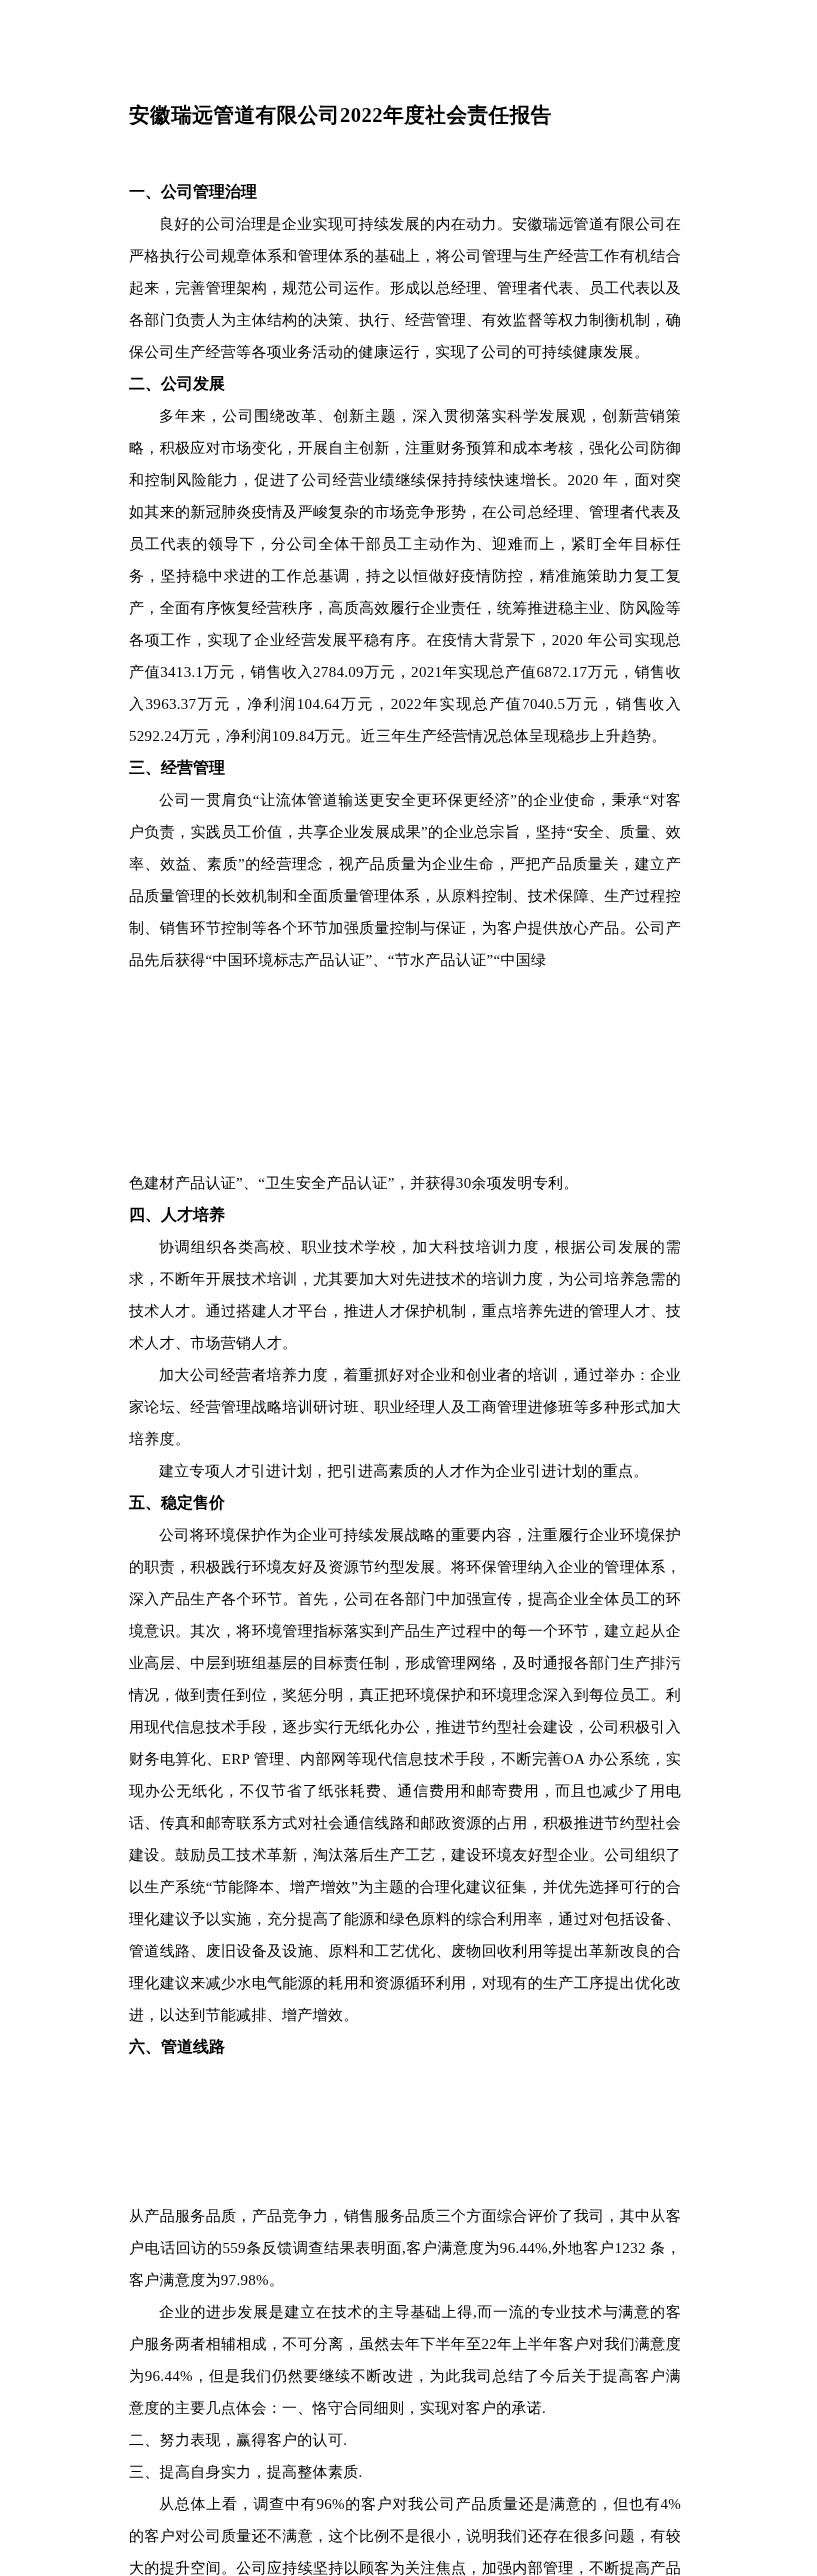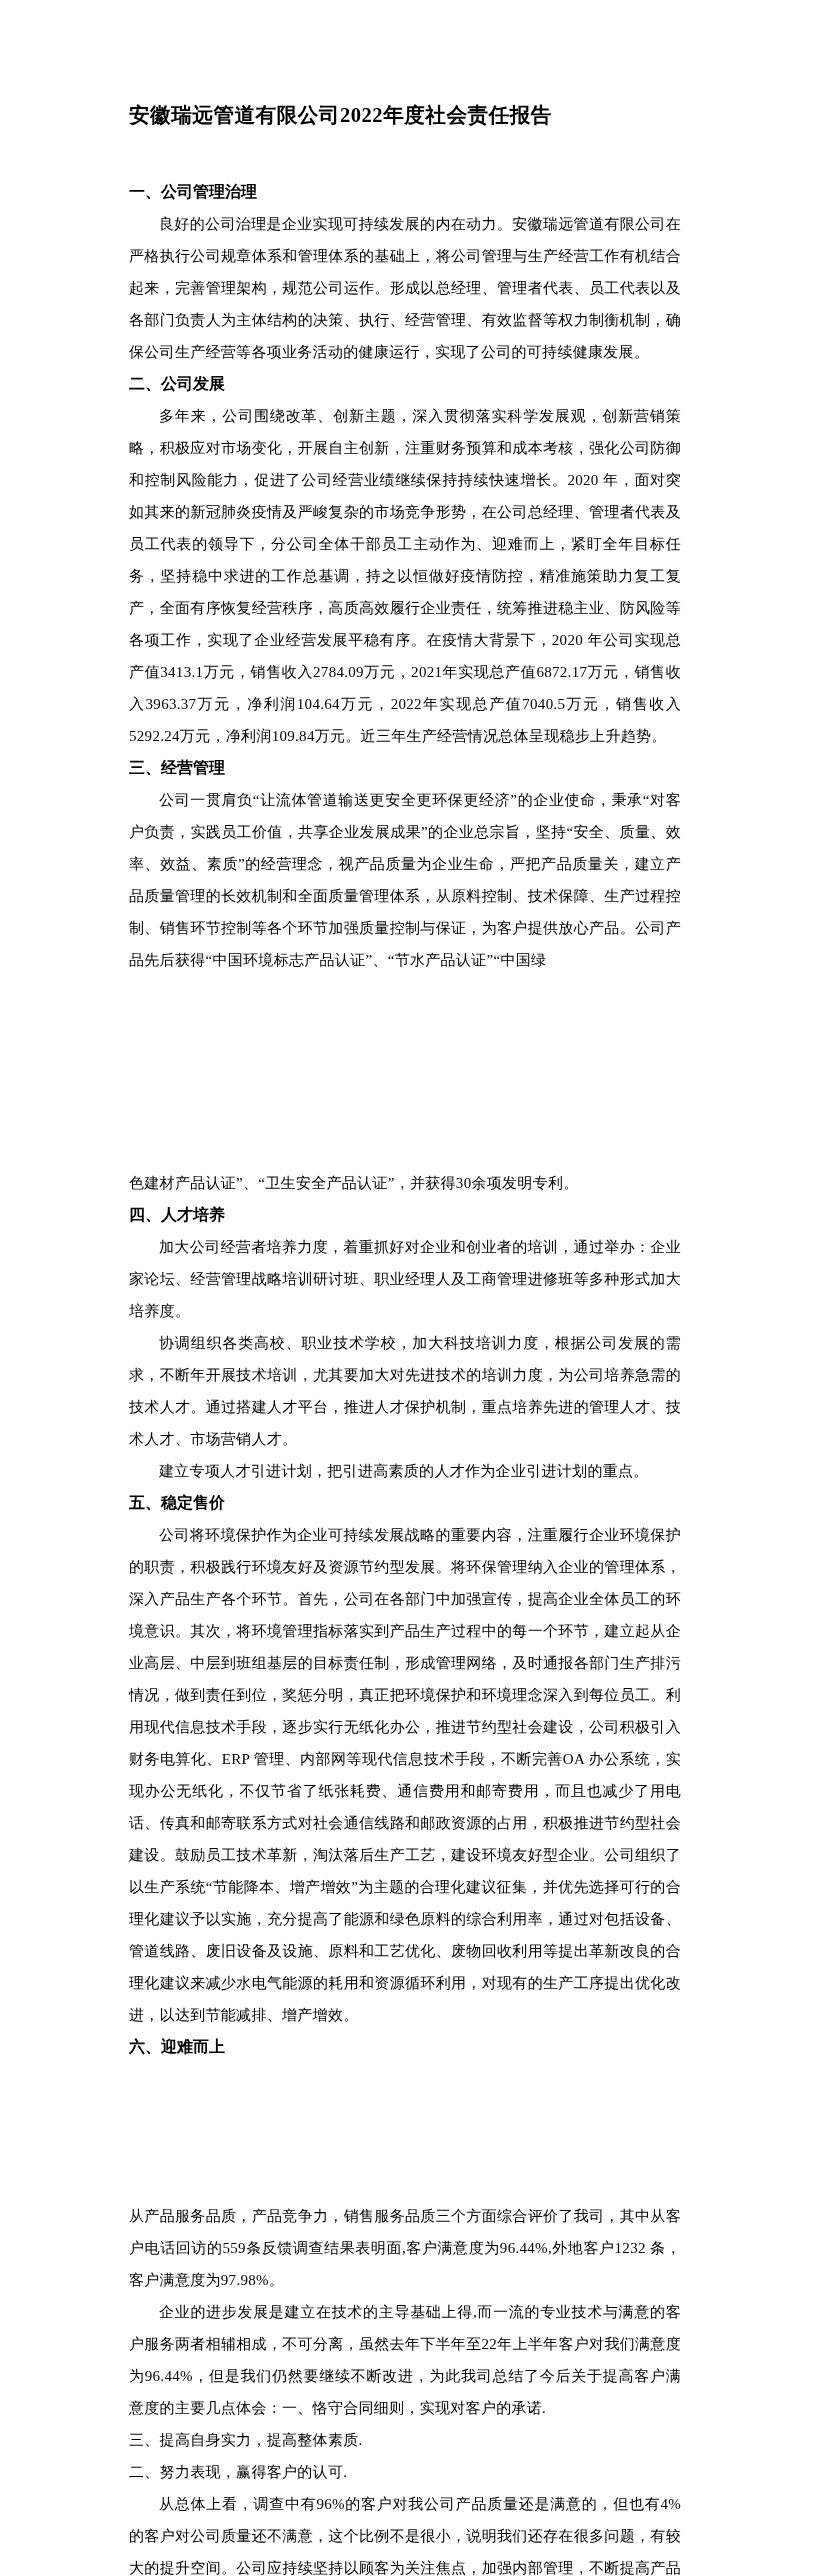--- a/index.html
+++ b/index.html
@@ -60,32 +60,32 @@
     <p class="para">多年来，公司围绕改革、创新主题，深入贯彻落实科学发展观，创新营销策略，积极应对市场变化，开展自主创新，注重财务预算和成本考核，强化公司防御和控制风险能力，促进了公司经营业绩继续保持持续快速增长。2020 年，面对突如其来的新冠肺炎疫情及严峻复杂的市场竞争形势，在公司总经理、管理者代表及员工代表的领导下，分公司全体干部员工主动作为、迎难而上，紧盯全年目标任务，坚持稳中求进的工作总基调，持之以恒做好疫情防控，精准施策助力复工复产，全面有序恢复经营秩序，高质高效履行企业责任，统筹推进稳主业、防风险等各项工作，实现了企业经营发展平稳有序。在疫情大背景下，2020 年公司实现总产值3413.1万元，销售收入2784.09万元，2021年实现总产值6872.17万元，销售收入3963.37万元，净利润104.64万元，2022年实现总产值7040.5万元，销售收入5292.24万元，净利润109.84万元。近三年生产经营情况总体呈现稳步上升趋势。</p>
 
     <h2 class="sec-heading">三、经营管理</h2>
     <p class="para">公司一贯肩负“让流体管道输送更安全更环保更经济”的企业使命，秉承“对客户负责，实践员工价值，共享企业发展成果”的企业总宗旨，坚持“安全、质量、效率、效益、素质”的经营理念，视产品质量为企业生命，严把产品质量关，建立产品质量管理的长效机制和全面质量管理体系，从原料控制、技术保障、生产过程控制、销售环节控制等各个环节加强质量控制与保证，为客户提供放心产品。公司产品先后获得“中国环境标志产品认证”、“节水产品认证”“中国绿</p>
 
     <div class="page-gap-1"></div>
 
     <p class="para cont">色建材产品认证”、“卫生安全产品认证”，并获得30余项发明专利。</p>
 
     <h2 class="sec-heading">四、人才培养</h2>
+    <p class="para">协调组织各类高校、职业技术学校，加大科技培训力度，根据公司发展的需求，不断年开展技术培训，尤其要加大对先进技术的培训力度，为公司培养急需的技术人才。通过搭建人才平台，推进人才保护机制，重点培养先进的管理人才、技术人才、市场营销人才。</p>
     <p class="para">加大公司经营者培养力度，着重抓好对企业和创业者的培训，通过举办：企业家论坛、经营管理战略培训研讨班、职业经理人及工商管理进修班等多种形式加大培养度。</p>
-    <p class="para">协调组织各类高校、职业技术学校，加大科技培训力度，根据公司发展的需求，不断年开展技术培训，尤其要加大对先进技术的培训力度，为公司培养急需的技术人才。通过搭建人才平台，推进人才保护机制，重点培养先进的管理人才、技术人才、市场营销人才。</p>
     <p class="para">建立专项人才引进计划，把引进高素质的人才作为企业引进计划的重点。</p>
 
     <h2 class="sec-heading">五、稳定售价</h2>
     <p class="para">公司将环境保护作为企业可持续发展战略的重要内容，注重履行企业环境保护的职责，积极践行环境友好及资源节约型发展。将环保管理纳入企业的管理体系，深入产品生产各个环节。首先，公司在各部门中加强宣传，提高企业全体员工的环境意识。其次，将环境管理指标落实到产品生产过程中的每一个环节，建立起从企业高层、中层到班组基层的目标责任制，形成管理网络，及时通报各部门生产排污情况，做到责任到位，奖惩分明，真正把环境保护和环境理念深入到每位员工。利用现代信息技术手段，逐步实行无纸化办公，推进节约型社会建设，公司积极引入财务电算化、ERP 管理、内部网等现代信息技术手段，不断完善OA 办公系统，实现办公无纸化，不仅节省了纸张耗费、通信费用和邮寄费用，而且也减少了用电话、传真和邮寄联系方式对社会通信线路和邮政资源的占用，积极推进节约型社会建设。鼓励员工技术革新，淘汰落后生产工艺，建设环境友好型企业。公司组织了以生产系统“节能降本、增产增效”为主题的合理化建议征集，并优先选择可行的合理化建议予以实施，充分提高了能源和绿色原料的综合利用率，通过对包括设备、管道线路、废旧设备及设施、原料和工艺优化、废物回收利用等提出革新改良的合理化建议来减少水电气能源的耗用和资源循环利用，对现有的生产工序提出优化改进，以达到节能减排、增产增效。</p>
 
-    <h2 class="sec-heading">六、迎难而上</h2>
+    <h2 class="sec-heading">六、管道线路</h2>
 
     <div class="page-gap-2"></div>
 
     <p class="para cont">从产品服务品质，产品竞争力，销售服务品质三个方面综合评价了我司，其中从客户电话回访的559条反馈调查结果表明面,客户满意度为96.44%,外地客户1232 条，客户满意度为97.98%。</p>
     <p class="para">企业的进步发展是建立在技术的主导基础上得,而一流的专业技术与满意的客户服务两者相辅相成，不可分离，虽然去年下半年至22年上半年客户对我们满意度为96.44%，但是我们仍然要继续不断改进，为此我司总结了今后关于提高客户满意度的主要几点体会：一、恪守合同细则，实现对客户的承诺.</p>
+    <p class="para noindent">二、努力表现，赢得客户的认可.</p>
     <p class="para noindent">三、提高自身实力，提高整体素质.</p>
-    <p class="para noindent">二、努力表现，赢得客户的认可.</p>
     <p class="para">从总体上看，调查中有96%的客户对我公司产品质量还是满意的，但也有4%的客户对公司质量还不满意，这个比例不是很小，说明我们还存在很多问题，有较大的提升空间。公司应持续坚持以顾客为关注焦点，加强内部管理，不断提高产品质量，减少内部质量管理损失，加强成本控制，稳定售价，让顾客真正享受物美价廉，同事要开拓市场，批量生产，降低生产成本，满足顾客要求，通过调查和分析，发现公司顾客满意工作保持较好，应努力坚持发扬光大。</p>
 
   </div>
 </div>
 
 
 </body></html>

